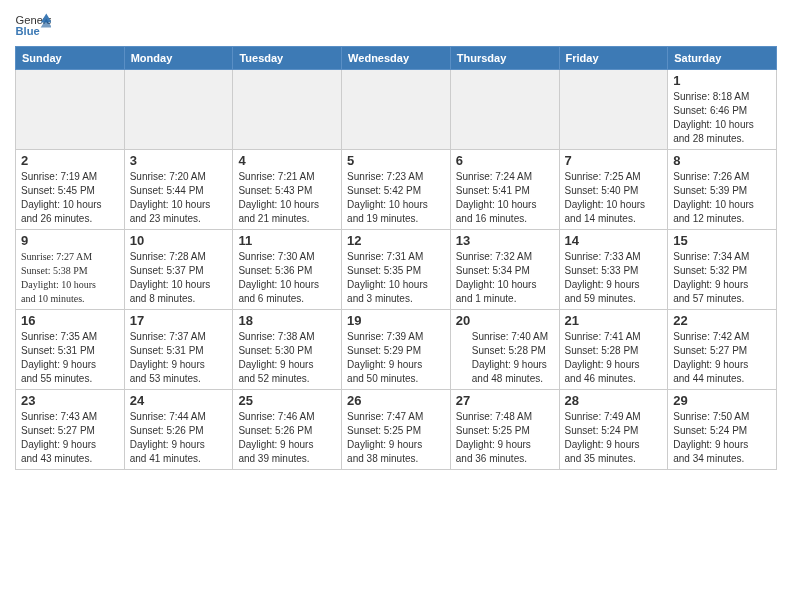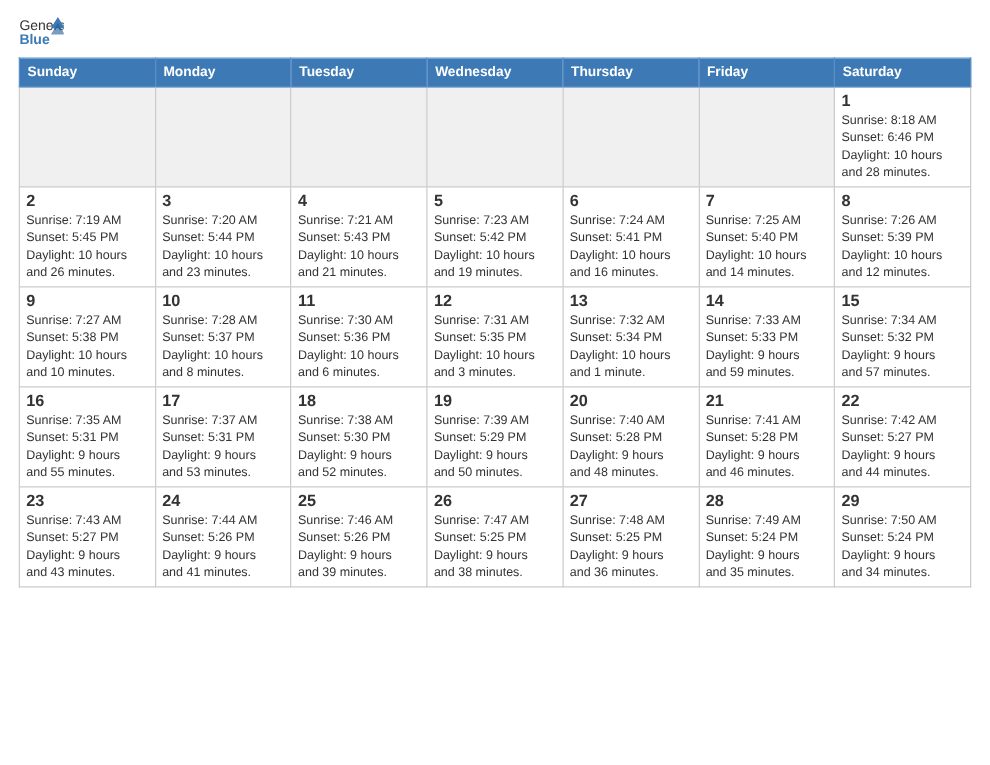--- a/index.html
+++ b/index.html
@@ -177,21 +177,21 @@
             <div class="day-number">8</div>
             <div class="day-info" style="white-space: pre-line;">Sunrise: 7:26 AM
 Sunset: 5:39 PM
 Daylight: 10 hours
 and 12 minutes.</div>
           </td>
         </tr>
         <tr>
           <td>
             <div class="day-number">9</div>
-            <div class="day-info" style="white-space: pre-line;">Sunrise: 7:27 AM
+            <div class="day-info" style="white-space: pre-line; font-family: Liberation Serif, serif;">Sunrise: 7:27 AM
 Sunset: 5:38 PM
 Daylight: 10 hours
 and 10 minutes.</div>
           </td>
           <td>
             <div class="day-number">10</div>
             <div class="day-info" style="white-space: pre-line;">Sunrise: 7:28 AM
 Sunset: 5:37 PM
 Daylight: 10 hours
 and 8 minutes.</div>
@@ -256,21 +256,21 @@
           </td>
           <td>
             <div class="day-number">19</div>
             <div class="day-info" style="white-space: pre-line;">Sunrise: 7:39 AM
 Sunset: 5:29 PM
 Daylight: 9 hours
 and 50 minutes.</div>
           </td>
           <td>
             <div class="day-number">20</div>
-            <div class="day-info" style="white-space: pre-line;">Sunrise: 7:40 AM
+            <div class="day-info" style="white-space: pre-line; margin-left: 16px;">Sunrise: 7:40 AM
 Sunset: 5:28 PM
 Daylight: 9 hours
 and 48 minutes.</div>
           </td>
           <td>
             <div class="day-number">21</div>
             <div class="day-info" style="white-space: pre-line;">Sunrise: 7:41 AM
 Sunset: 5:28 PM
 Daylight: 9 hours
 and 46 minutes.</div>

